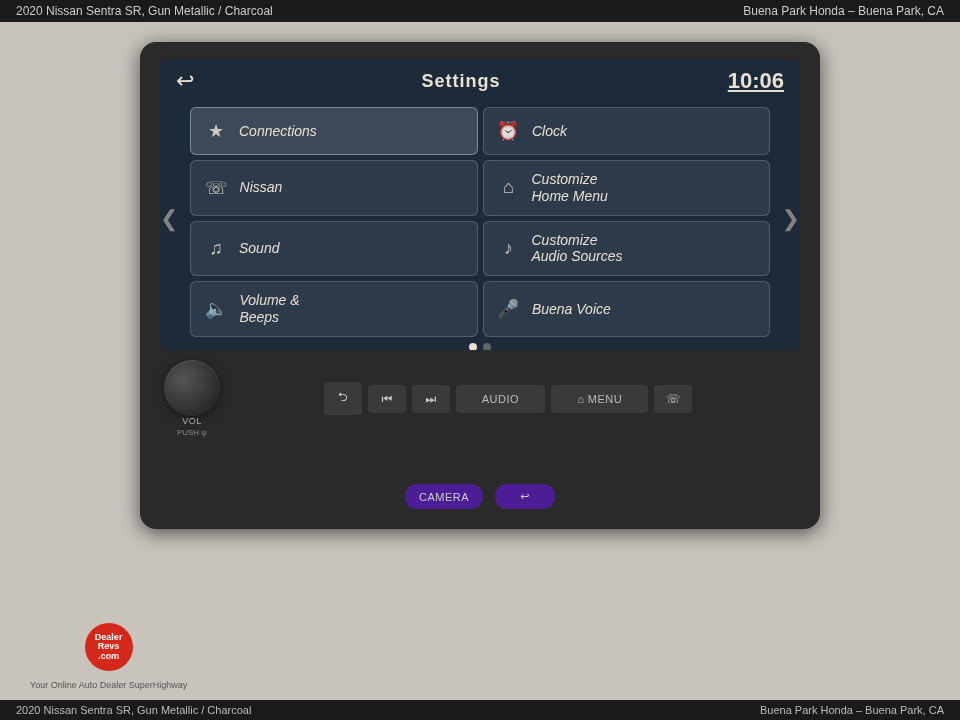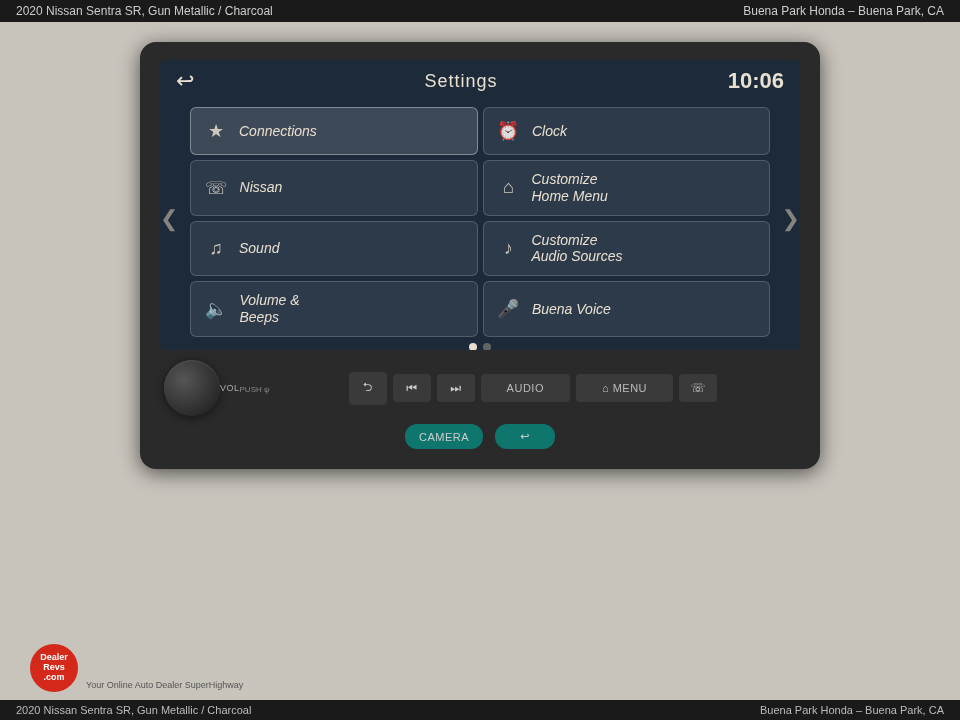--- a/index.html
+++ b/index.html
@@ -63,28 +63,29 @@
 
     .back-btn {
       color: #e8e0d0;
       font-size: 22px;
       cursor: pointer;
     }
 
     .screen-title {
       color: #e8e0d0;
       font-size: 18px;
-      font-weight: normal;
+      font-weight: bold;
       letter-spacing: 1px;
     }
 
     .screen-time {
       color: #e8e0d0;
       font-size: 22px;
       font-weight: bold;
+      text-decoration: underline;
     }
 
     
     .menu-grid {
       display: grid;
       grid-template-columns: 1fr 1fr;
       gap: 5px;
       padding: 5px 12px 0;
       position: relative;
     }
@@ -206,30 +207,31 @@
     
     .bottom-bar {
       display: flex;
       justify-content: center;
       gap: 12px;
       margin-top: 8px;
       padding: 0 4px;
     }
 
     .bottom-btn {
-      background: #0f766e;
+      background: #4c1d95;
       border: none;
       border-radius: 12px;
       color: #ccc;
       font-size: 11px;
       padding: 6px 14px;
       cursor: pointer;
       letter-spacing: 0.5px;
       min-width: 60px;
       text-align: center;
+      margin-top: 39px;
     }
 
     
     .page-footer {
       background: #1a1a1a;
       color: #bbb;
       font-size: 11px;
       padding: 4px 16px;
       display: flex;
       justify-content: space-between;
@@ -237,22 +239,23 @@
       bottom: 0;
       left: 0;
       right: 0;
     }
 
     .watermark {
       position: absolute;
       bottom: 28px;
       left: 30px;
       display: flex;
-      align-items: flex-end;
+      align-items: center;
       gap: 8px;
+      flex-direction: column;
     }
 
     .watermark-logo {
       background: #d4291a;
       border-radius: 50%;
       width: 48px;
       height: 48px;
       display: flex;
       align-items: center;
       justify-content: center;
@@ -296,20 +299,21 @@
 
     .push-label {
       color: #888;
       font-size: 8px;
       text-align: center;
       margin-top: 2px;
     }
 
     .knob-col {
       display: flex;
+      flex-direction: column;
       align-items: center;
     }
 
     .screen-menu-wrapper {
       position: relative;
       padding: 0 18px;
     }
   </style>
 </head>
 <body>

